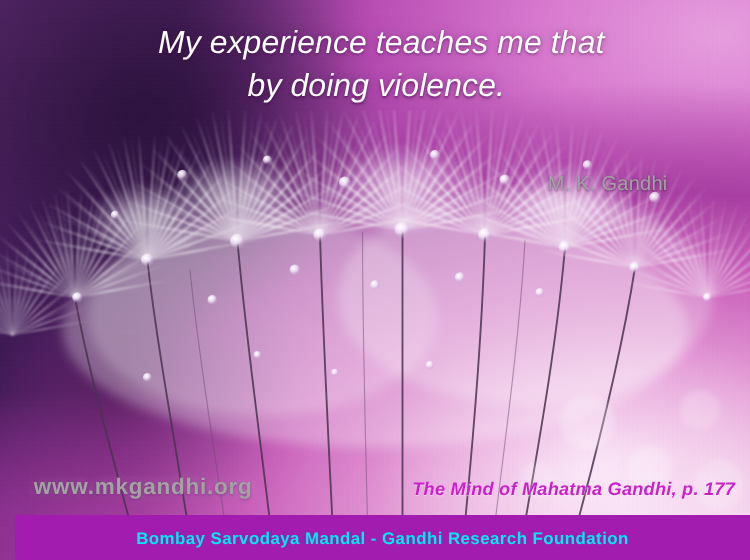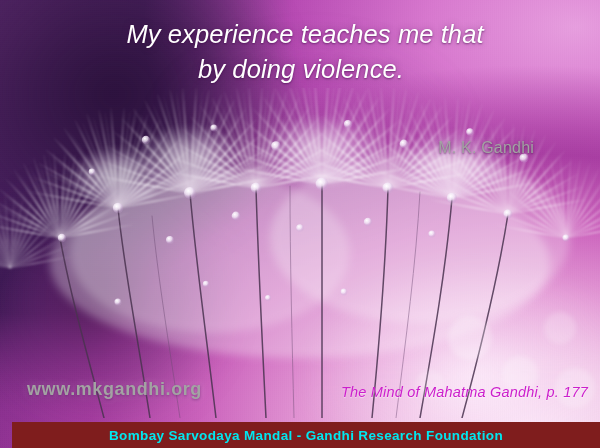--- a/index.html
+++ b/index.html
@@ -86,29 +86,29 @@
     font-size:18px;
     letter-spacing:.6px;
     text-shadow:0 1px 3px rgba(90,20,100,.55), 0 0 8px rgba(255,255,255,.25);
     font-weight:bold;
   }
 
   .citation{
     position:absolute;right:12px;top:384px;
     color:#cc1fcc;
     font-size:14.5px;
-    font-weight:normal;
+    font-weight:bold;
     font-style:italic;
     letter-spacing:.2px;
     text-shadow:0 1px 1px rgba(255,255,255,.55);
   }
 
   .footer-bar{
-    position:absolute;left:12px;right:0;bottom:0;height:26px;
-    background:#7f1d1d;
+    position:absolute;left:12px;right:0;bottom:0;height:36px;
+    background:#a21caf;
     display:flex;align-items:center;justify-content:center;
   }
   .footer-bar .ftext{
     color:#00e8f0;
     font-size:13.5px;
     font-weight:bold;
     letter-spacing:.35px;
   }
 </style>
 </head>

